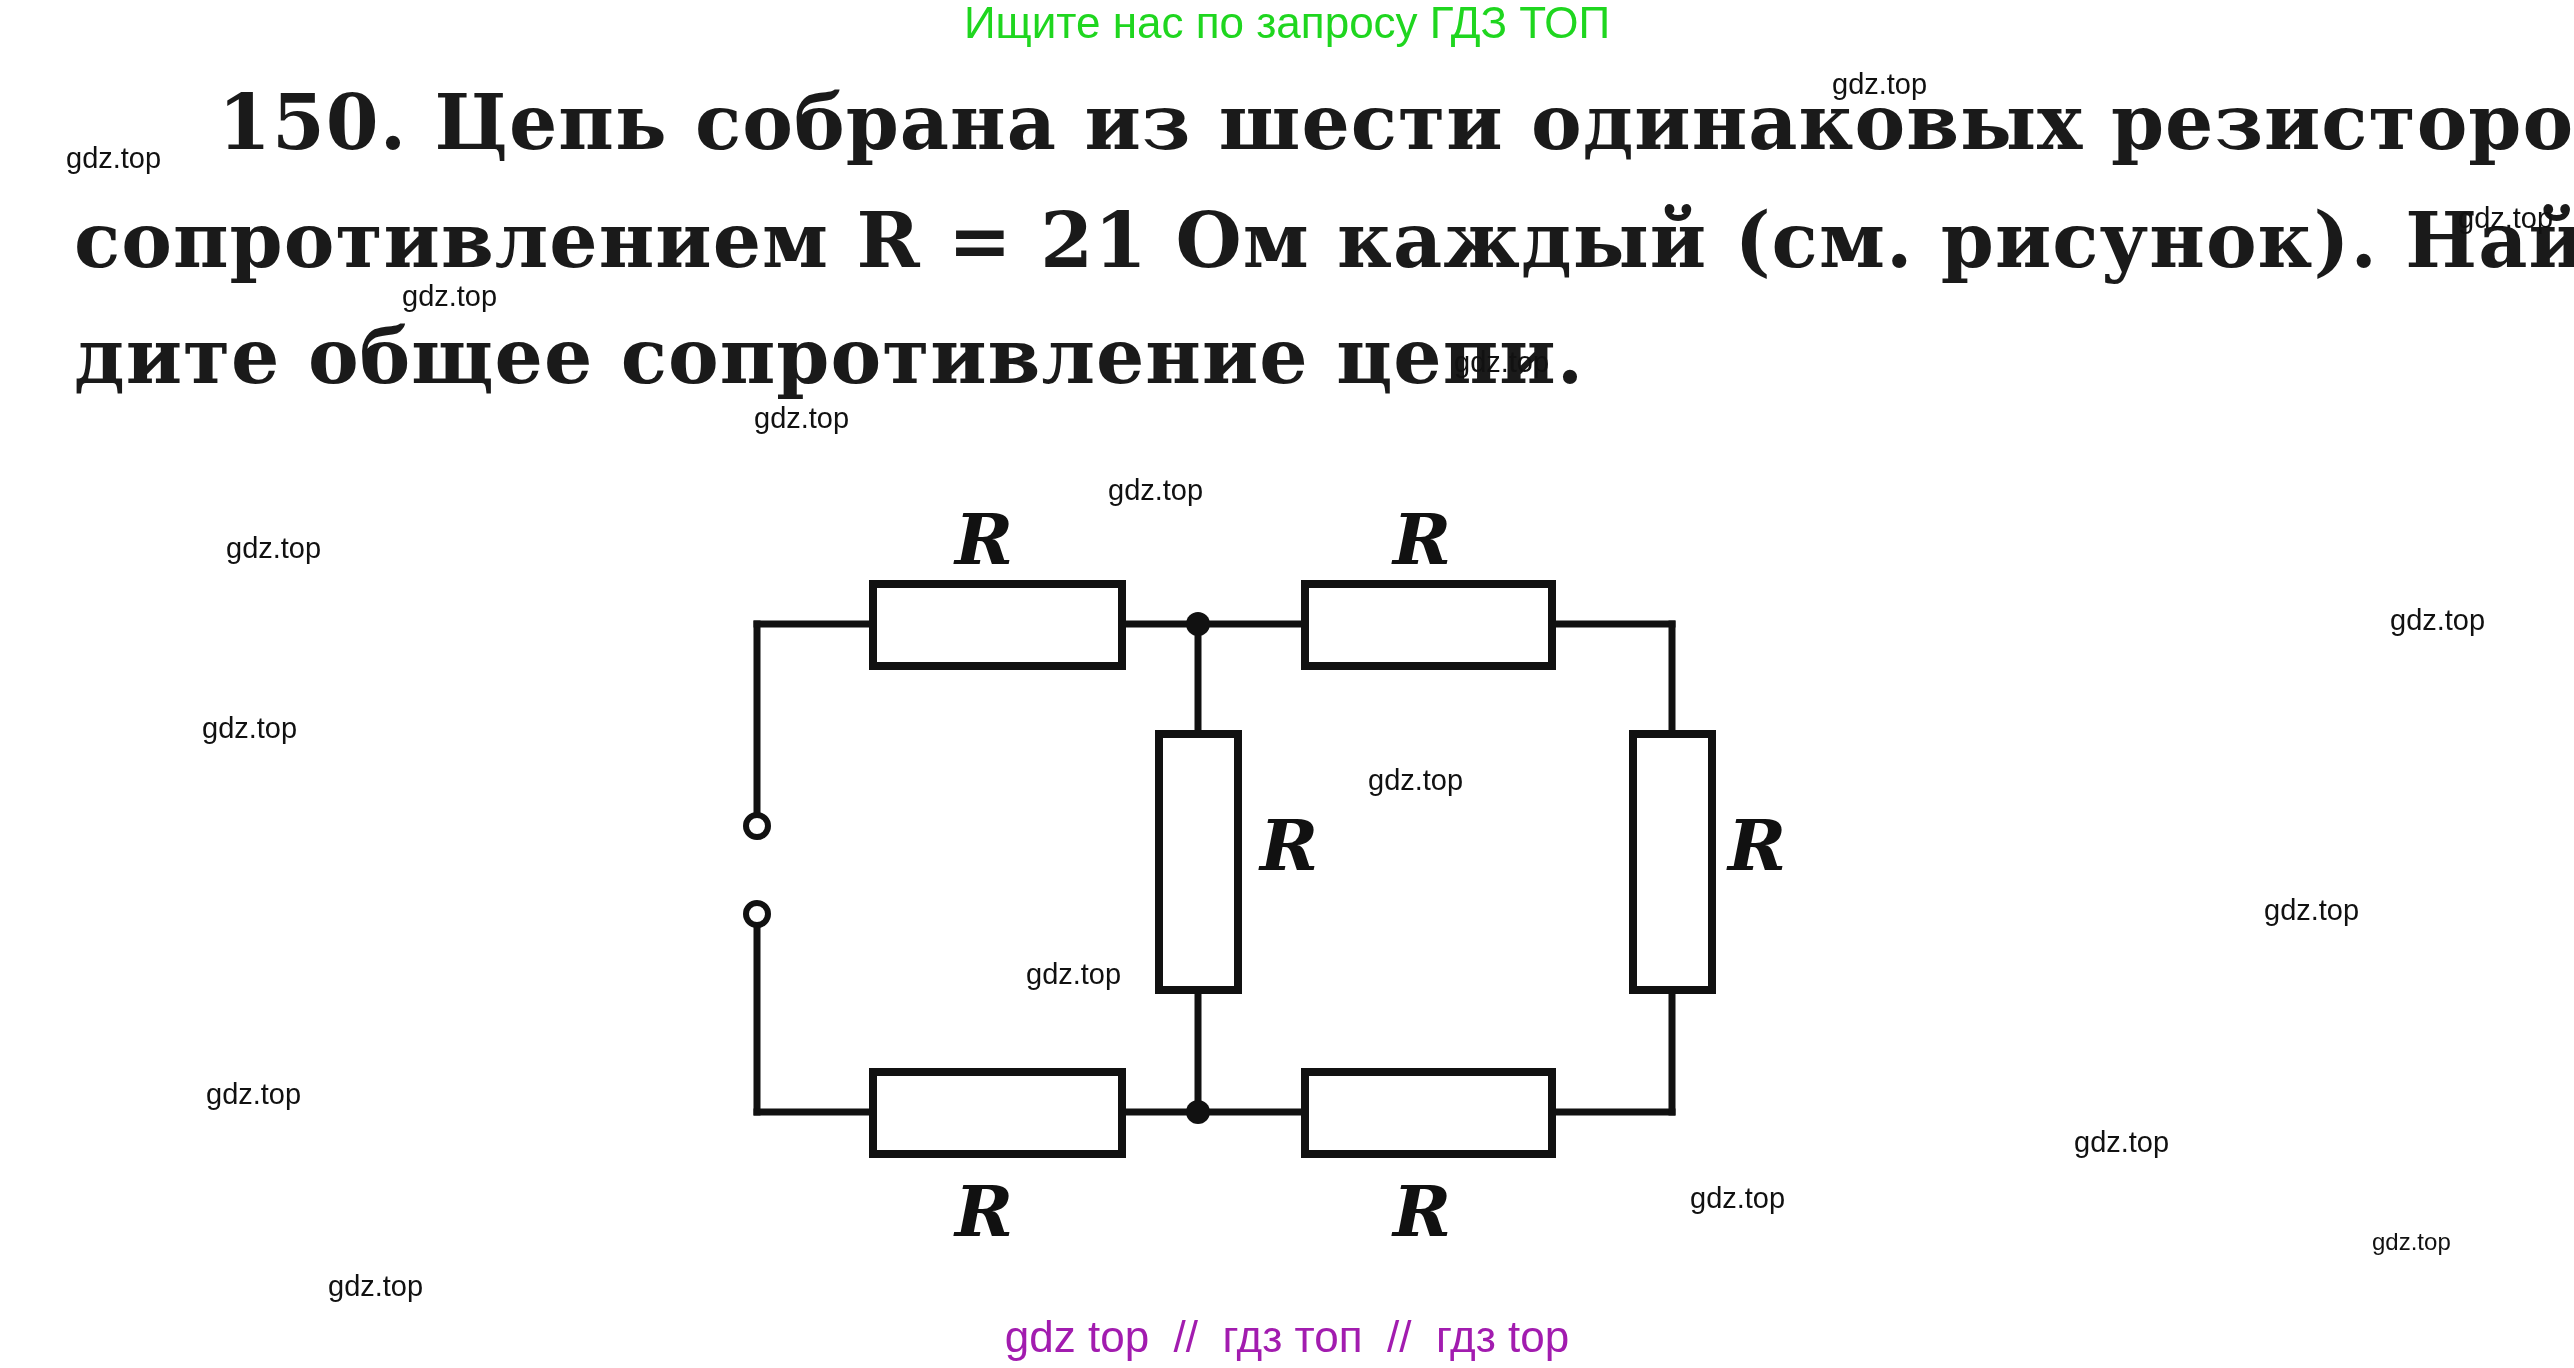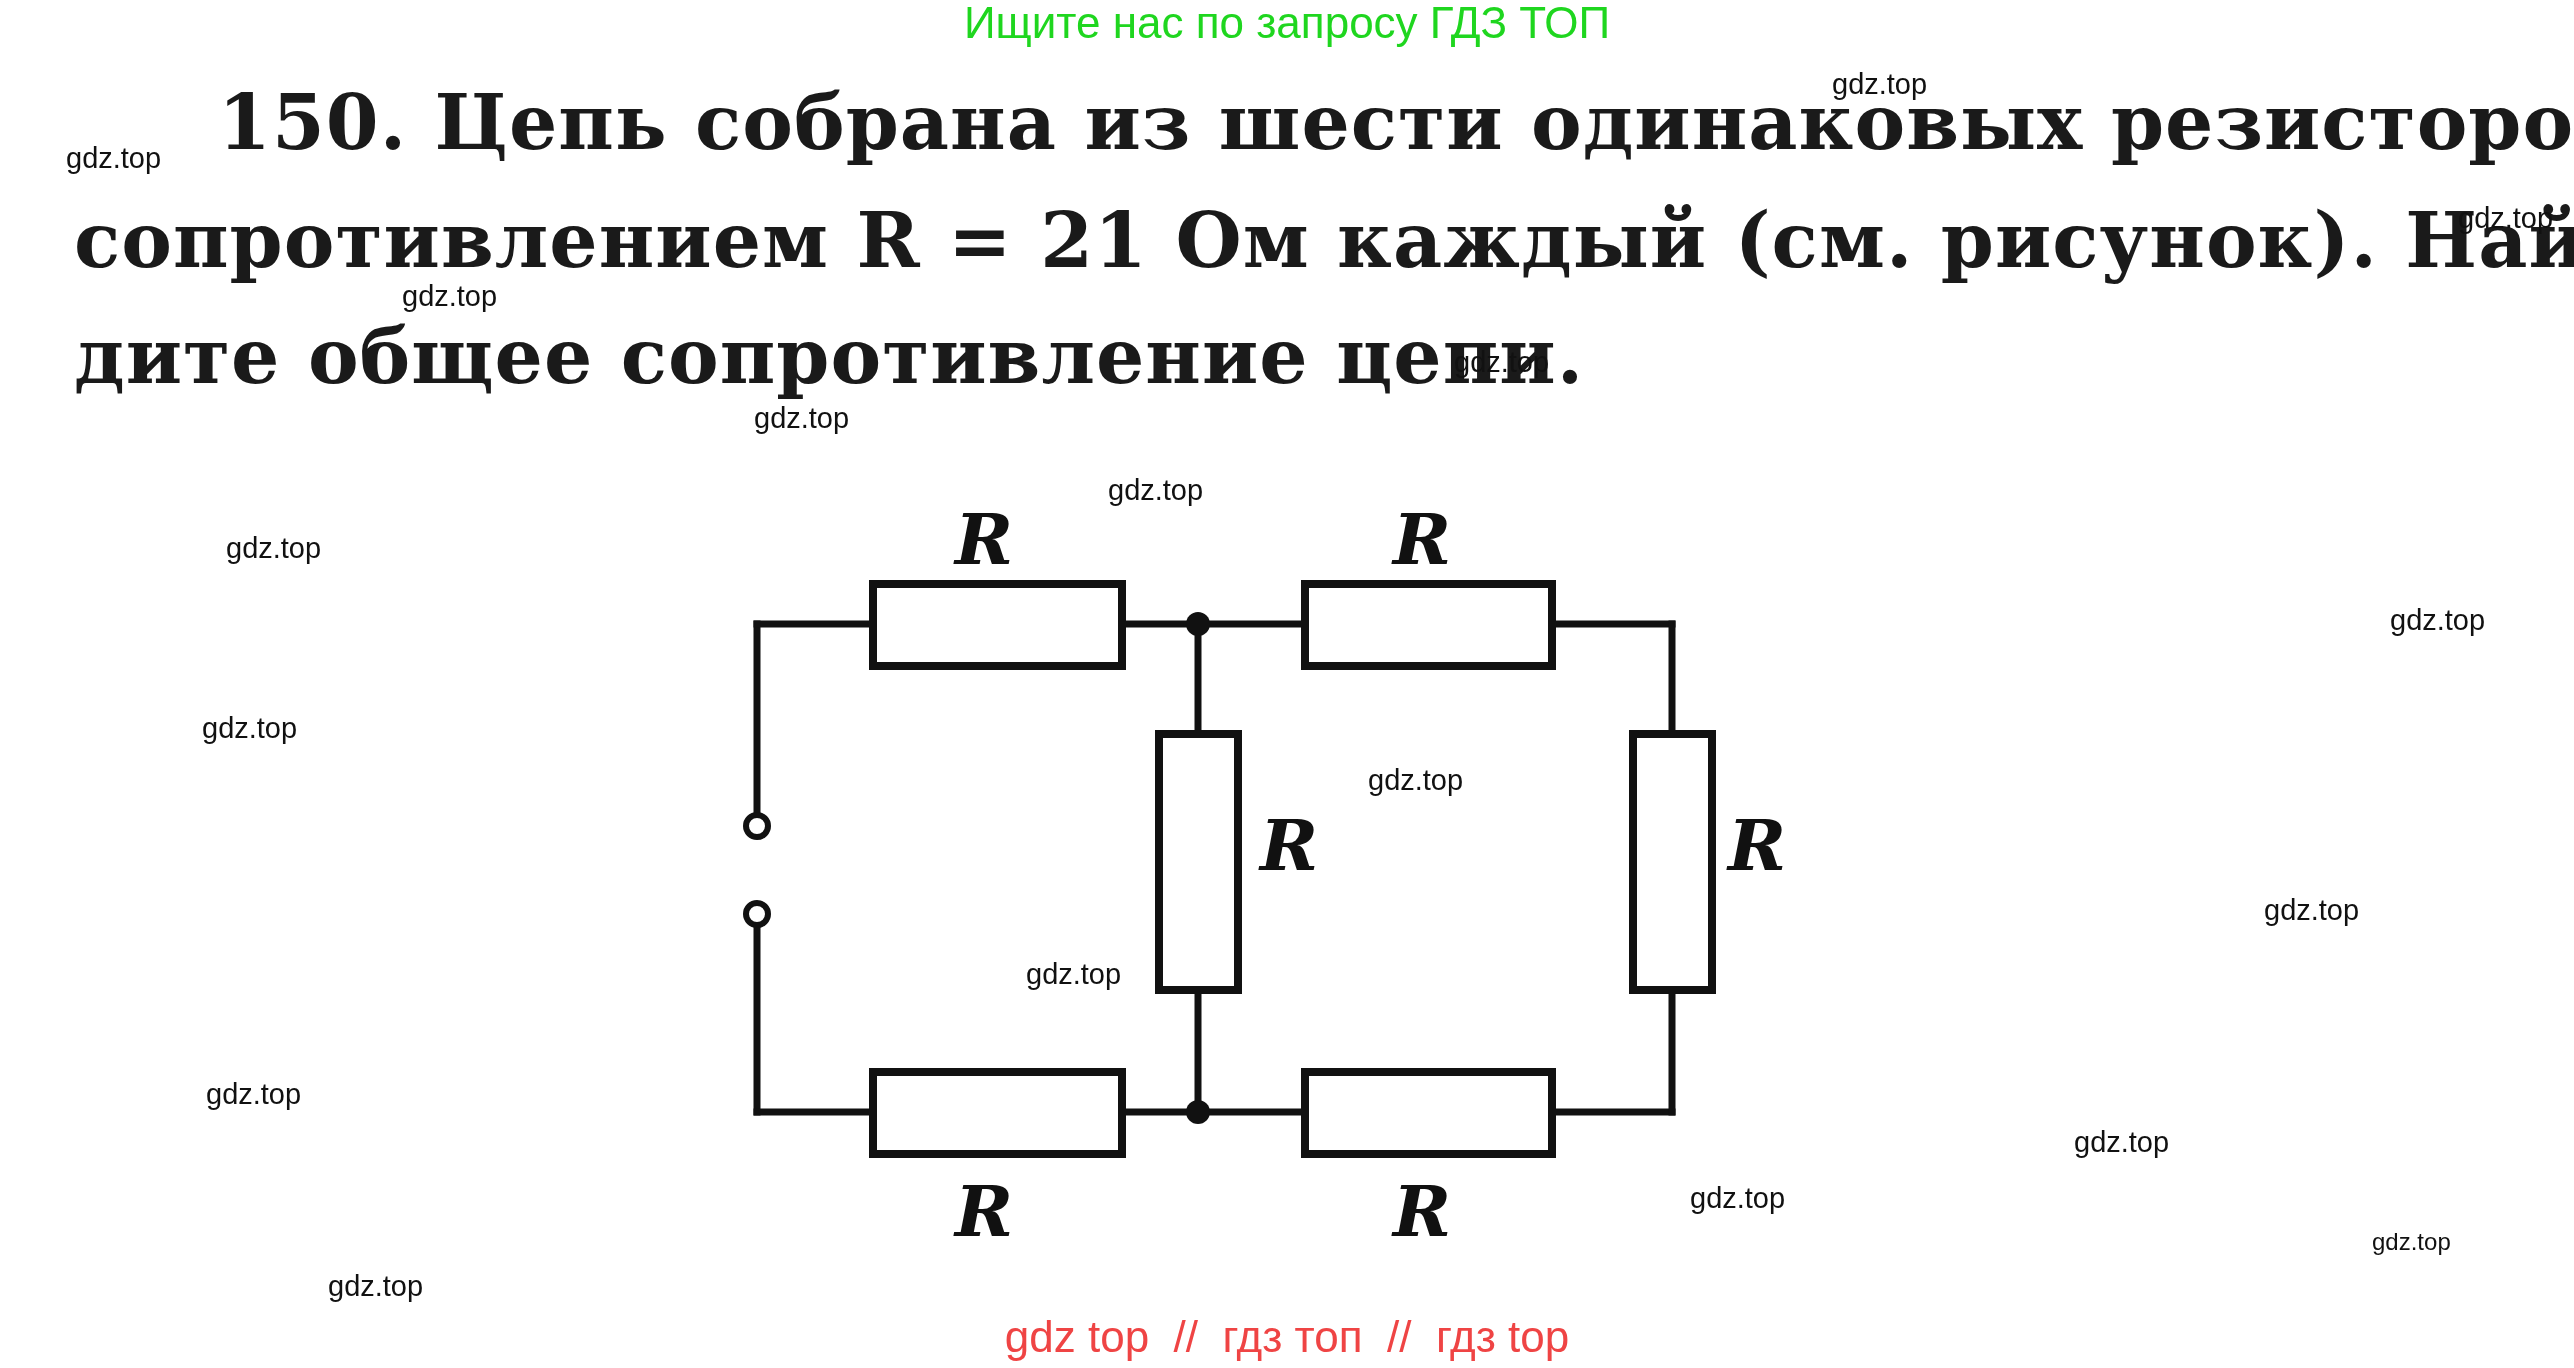--- a/index.html
+++ b/index.html
@@ -2,21 +2,21 @@
 <html><head>
 <meta charset="utf-8">
 <style>
   html,body{margin:0;padding:0;background:#fff;}
   body{width:2574px;height:1368px;position:relative;overflow:hidden;font-family:"DejaVu Serif",serif;}
   .abs{position:absolute;white-space:nowrap;}
   .banner{left:0;width:2574px;top:-2px;text-align:center;font-family:"Liberation Sans",sans-serif;font-size:44px;color:#1fd61f;}
   .line{font-family:"DejaVu Serif",serif;font-weight:bold;font-size:76px;color:#1a1a1a;letter-spacing:1px;}
   .wm{font-family:"Liberation Sans",sans-serif;font-size:29px;color:#111;}
   .wm-sm{font-size:24px;}
-  .footer{left:0;width:2574px;top:1312px;text-align:center;font-family:"Liberation Sans",sans-serif;font-size:44px;color:#ef4444;}
+  .footer{left:0;width:2574px;top:1312px;text-align:center;font-family:"Liberation Sans",sans-serif;font-size:44px;color:#a21caf;}
   .rlabel{font-family:"DejaVu Serif",serif;font-style:italic;font-weight:bold;font-size:70px;color:#111;}
   svg{position:absolute;left:0;top:0;}
 </style>
 </head>
 <body>
 
 <div class="abs banner">Ищите нас по запросу ГДЗ ТОП</div>
 
 <div class="abs line" style="left:218px;top:78px;">
   <span>150.</span>

